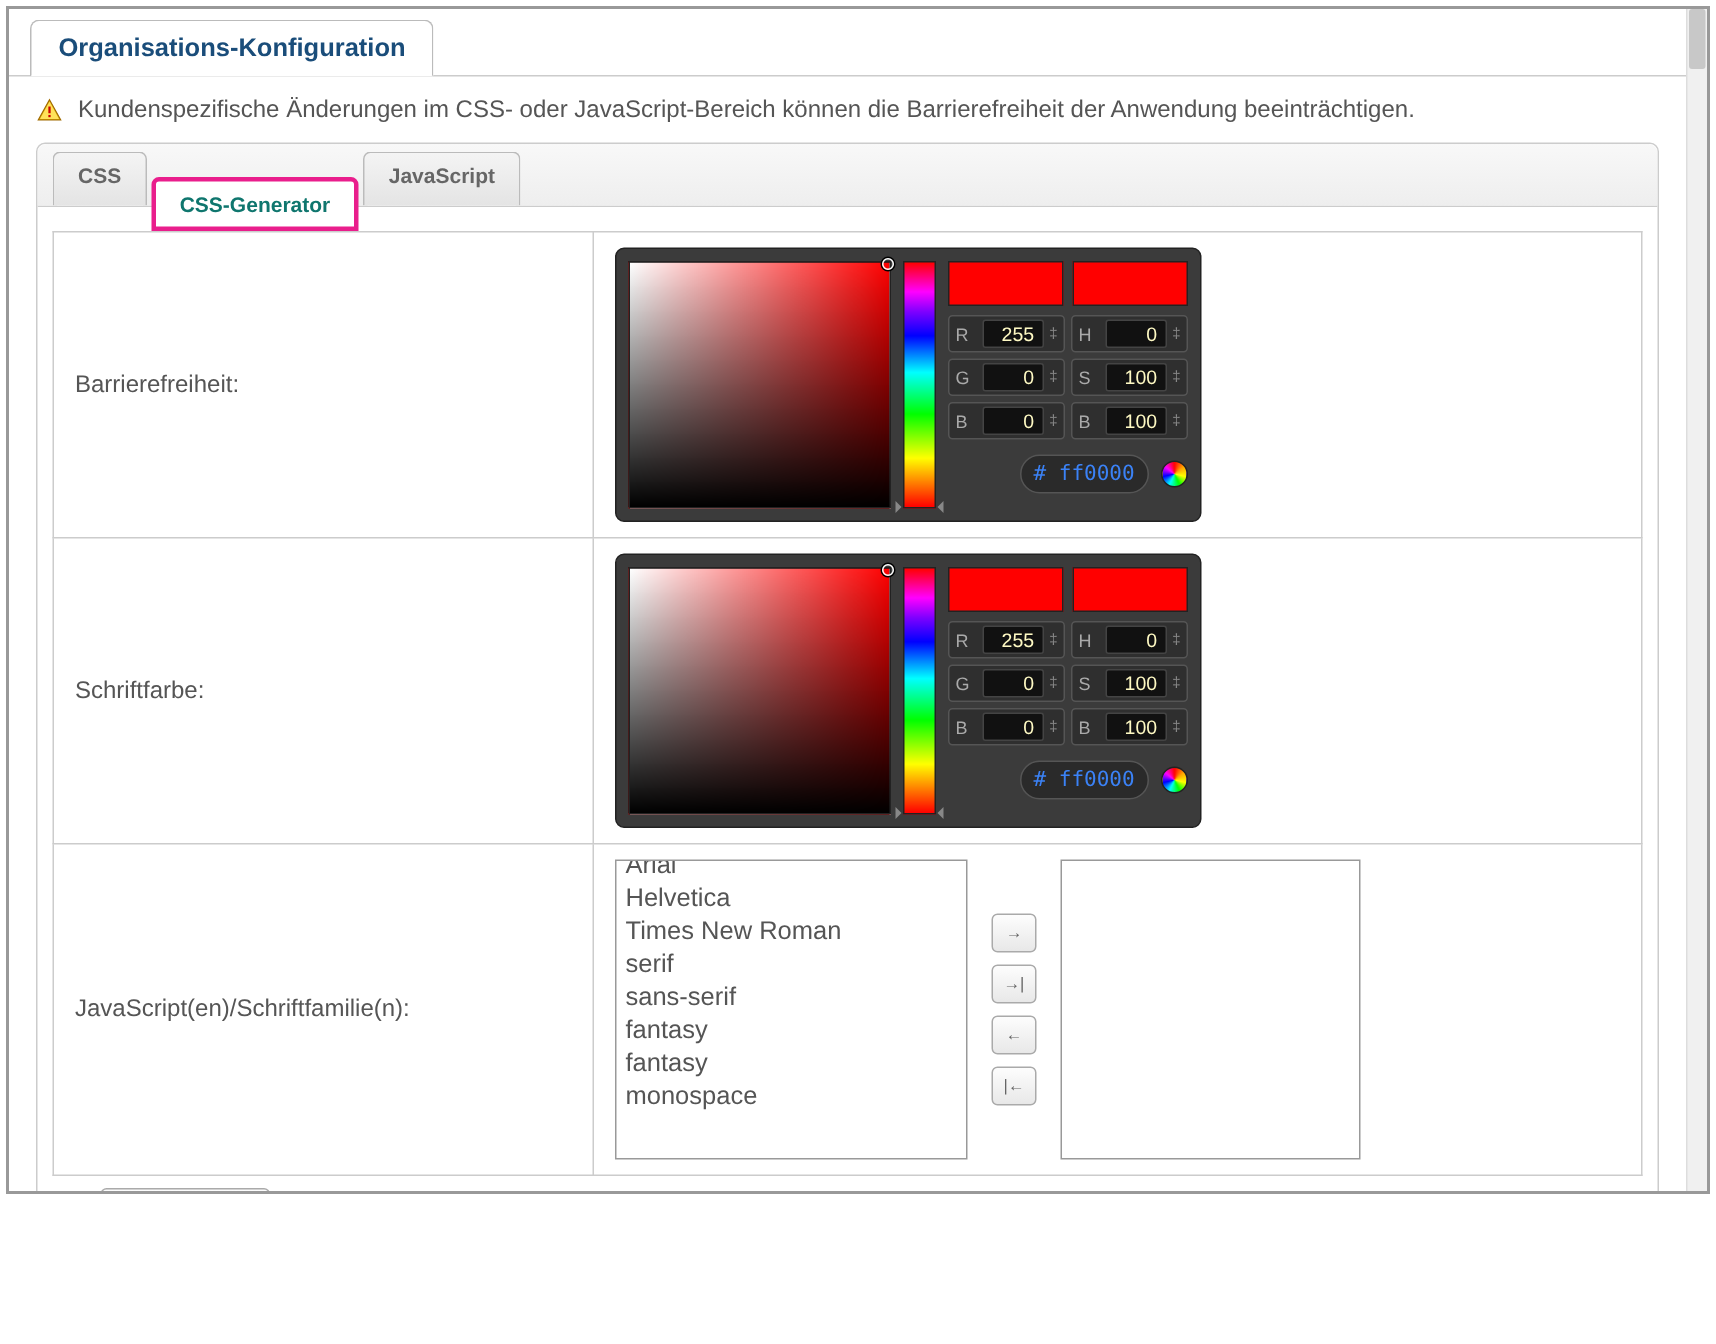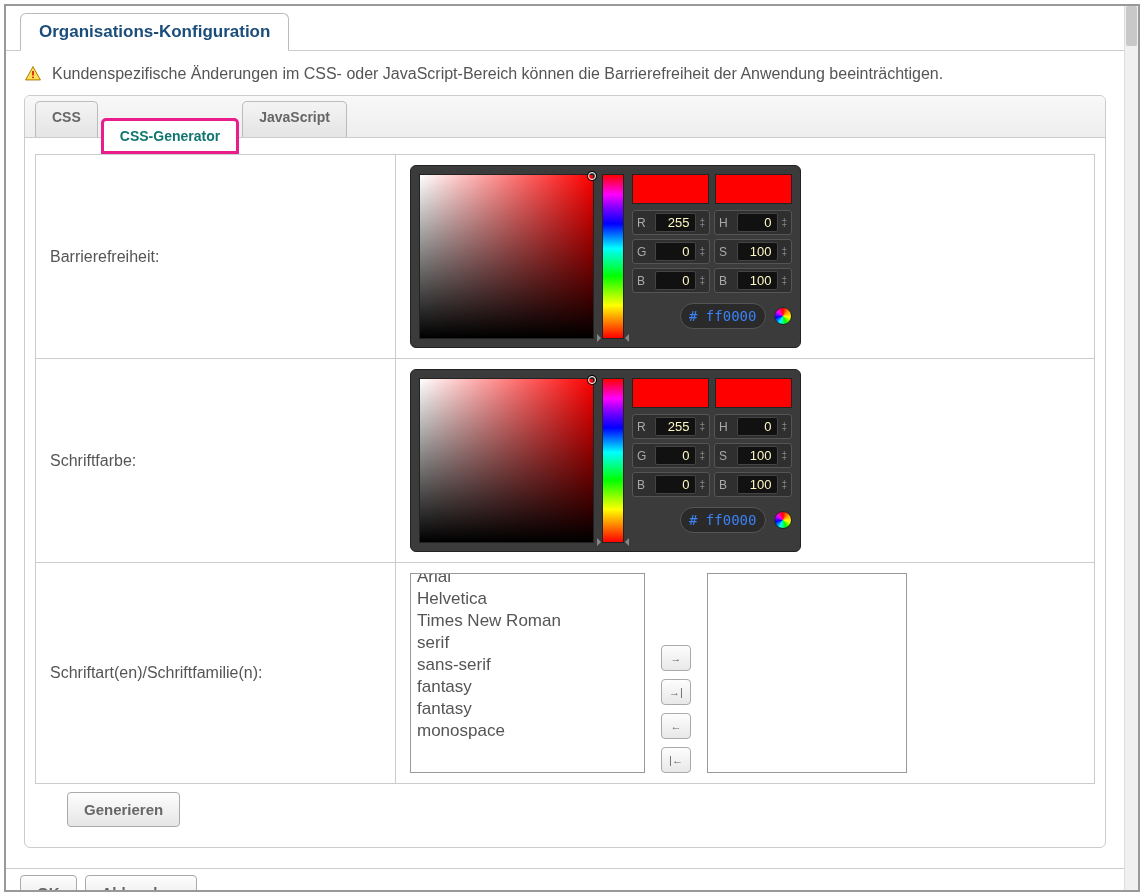--- a/index.html
+++ b/index.html
@@ -7,21 +7,21 @@
   font-family: Arial, Helvetica, sans-serif;
   font-size: 14px;
   color: #444;
   background: #fff;
   padding: 4px;
 }
 .outer-frame {
   border: 2px solid #999;
   background: #fff;
   width: 1136px;
-  height: 888px;
+  height: 792px;
   position: relative;
   overflow: hidden;
 }
 .scroll-track {
   position: absolute;
   right: 0; top: 0;
   width: 14px; height: 100%;
   background: #f0f0f0;
   border-left: 1px solid #ddd;
 }
@@ -243,21 +243,21 @@
   width: 18px; height: 18px;
   border-radius: 50%;
   background: conic-gradient(red,orange,yellow,lime,cyan,blue,magenta,red);
   border: 1px solid #222;
 }
 
 
 .font-row {
   display: flex;
   gap: 10px;
-  align-items: flex-end;
+  align-items: center;
 }
 .font-list {
   width: 235px;
   height: 200px;
   border: 1px solid #999;
   overflow-y: scroll;
   font-size: 17px;
   color: #555;
   padding: 0;
 }
@@ -440,21 +440,21 @@
                     <div class="hex-row">
                       <div class="hex-input"># ff0000</div>
                       <div class="rainbow-circle"></div>
                     </div>
                   </div>
                 </div>
               </td>
             </tr>
 
             <tr>
-              <td class="label-cell">Schriftart(en)/Schriftfamilie(n):</td>
+              <td class="label-cell">JavaScript(en)/Schriftfamilie(n):</td>
               <td>
                 <div class="font-row">
                   <div class="font-list">
                     <div class="item" style="margin-top:-8px">Arial</div>
                     <div class="item">Helvetica</div>
                     <div class="item">Times New Roman</div>
                     <div class="item">serif</div>
                     <div class="item">sans-serif</div>
                     <div class="item">fantasy</div>
                     <div class="item">fantasy</div>

